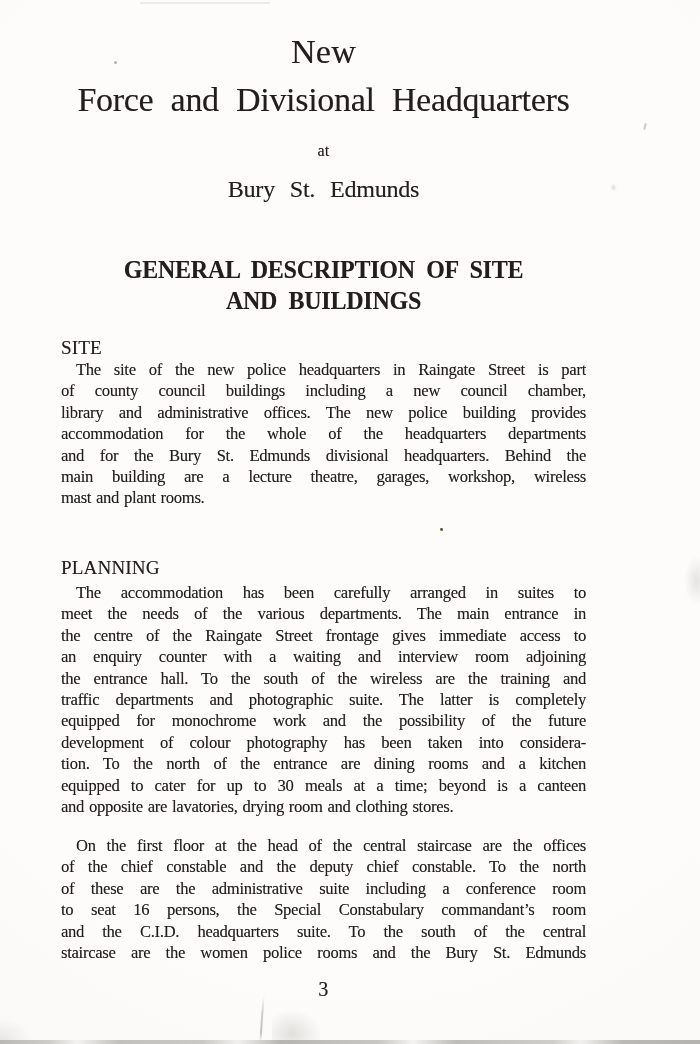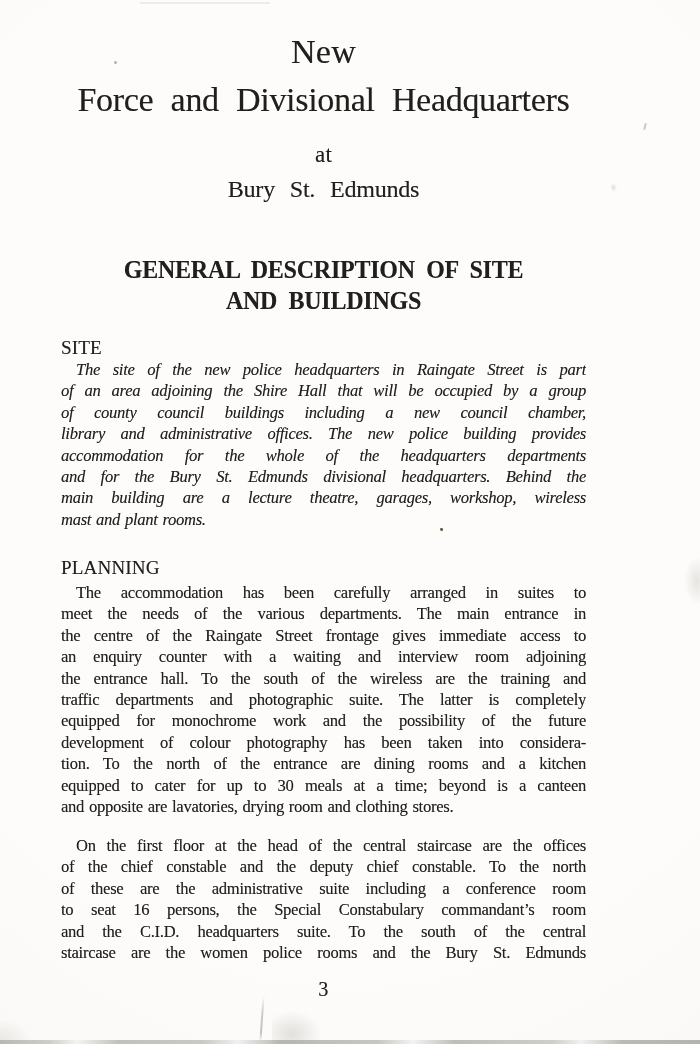--- a/index.html
+++ b/index.html
@@ -32,21 +32,21 @@
     left: 0;
     width: 525px;
     text-align: center;
     line-height: 1.1;
     color: var(--ink);
     text-shadow: 0.2px 0 0 var(--ink-soft);
     white-space: nowrap;
   }
   .t-new   { top: 33px;  font-size: 34px; letter-spacing: 0.3px; }
   .t-force { top: 81px;  font-size: 34px; word-spacing: 9px; letter-spacing: -0.3px; }
-  .t-at    { top: 142px; font-size: 23px; letter-spacing: 0.3px; }
+  .t-at    { top: 142px; font-size: 16px; letter-spacing: 0.3px; }
   .t-bury  { top: 176px; font-size: 24px; word-spacing: 9px; letter-spacing: -0.2px; }
   
   .main-heading {
     position: absolute;
     top: 254px;
     left: 0;
     width: 525px;
     margin: 0;
     text-align: center;
     font-size: 26px;
@@ -84,21 +84,21 @@
     text-shadow: 0.2px 0 0 var(--ink-soft);
   }
   .para .tline {
     height: 21.4px;
     line-height: 21.4px;
     text-align: justify;
     text-align-last: justify;
     overflow: hidden;
   }
   .para .tline:first-child { text-indent: 15px; }
-  #para-site      { top: 359px; font-style: italic; }
+  #para-site      { top: 359px; }
   #para-planning-1{ top: 582px; }
   #para-planning-2{ top: 835px; }
   #para-site .tline:last-child,
   #para-planning-1 .tline:last-child { text-align-last: left; }
   
   .page-number {
     position: absolute;
     top: 978px;
     left: 0;
     width: 525px;
@@ -173,21 +173,20 @@
 
     <h1 class="main-heading">
       <span class="mh-line">GENERAL DESCRIPTION OF SITE</span>
       <span class="mh-line">AND BUILDINGS</span>
     </h1>
 
     <h2 class="sub-heading site-h">SITE</h2>
 
     <div class="para" id="para-site">
         <div class="tline">The site of the new police headquarters in Raingate Street is part</div>
-        <div class="tline">of an area adjoining the Shire Hall that will be occupied by a group</div>
         <div class="tline">of county council buildings including a new council chamber,</div>
         <div class="tline">library and administrative offices. The new police building provides</div>
         <div class="tline">accommodation for the whole of the headquarters departments</div>
         <div class="tline">and for the Bury St. Edmunds divisional headquarters. Behind the</div>
         <div class="tline">main building are a lecture theatre, garages, workshop, wireless</div>
         <div class="tline">mast and plant rooms.</div>
       </div>
 
     <h2 class="sub-heading planning-h">PLANNING</h2>
 

